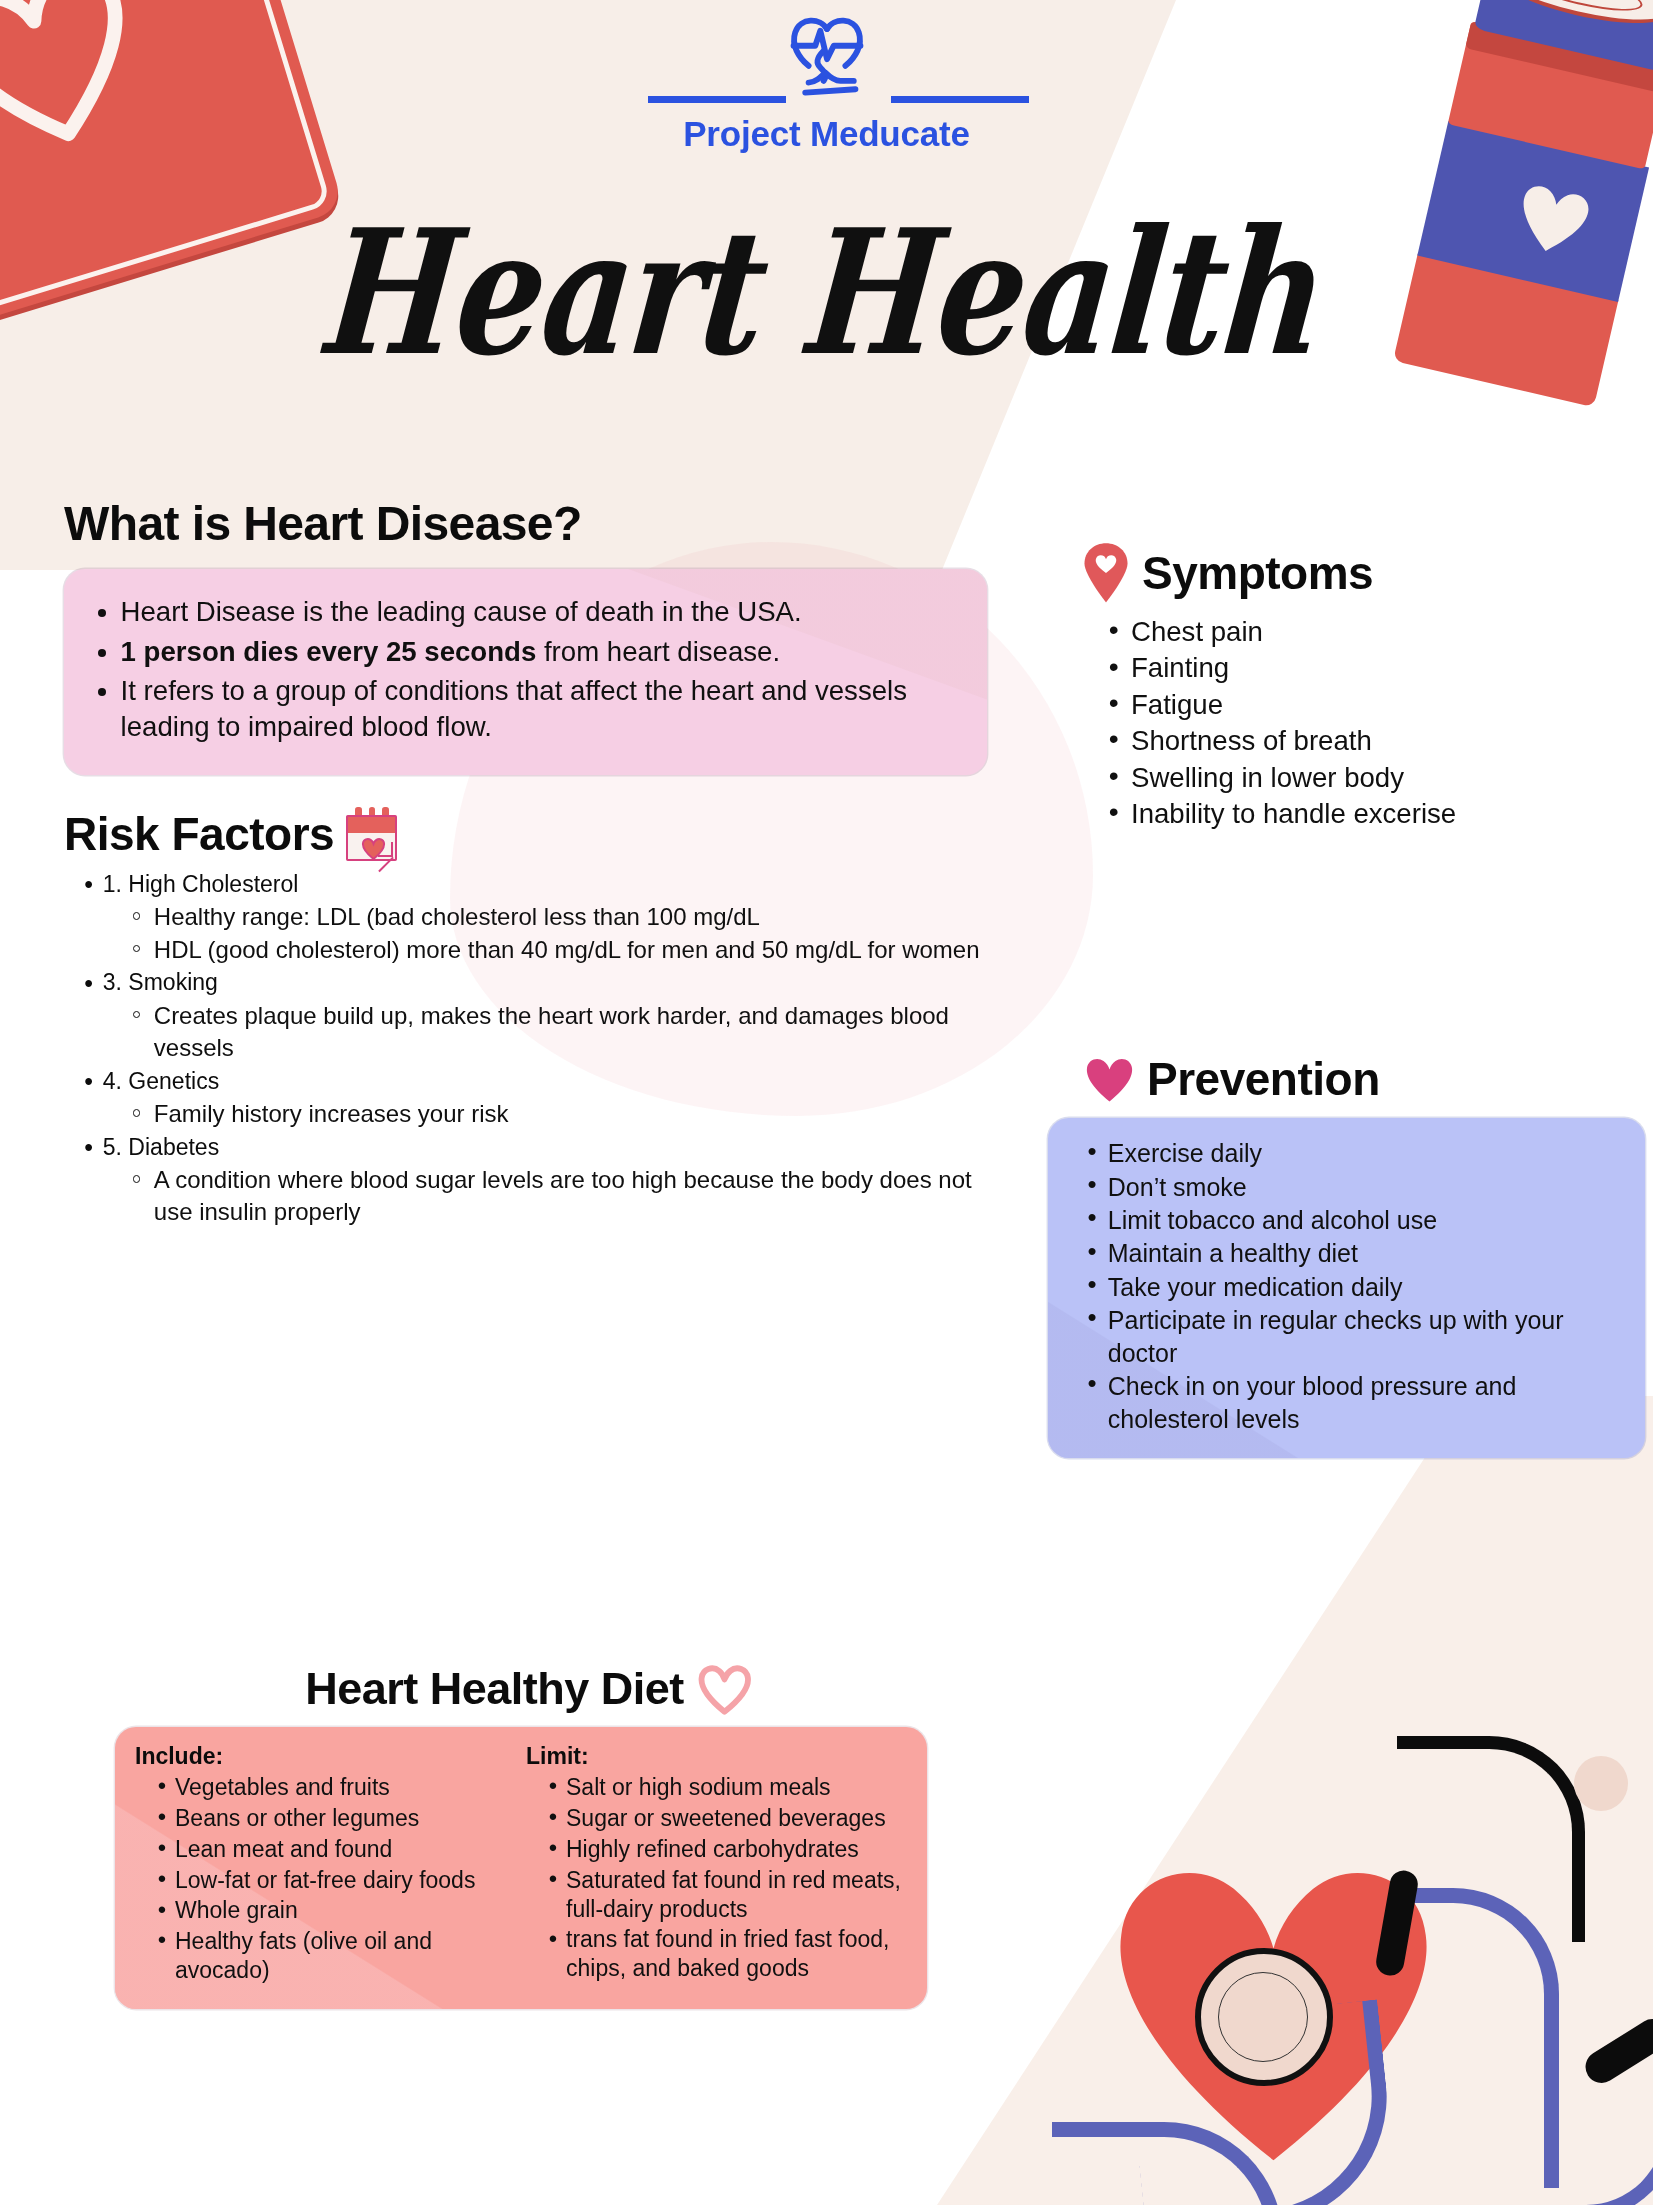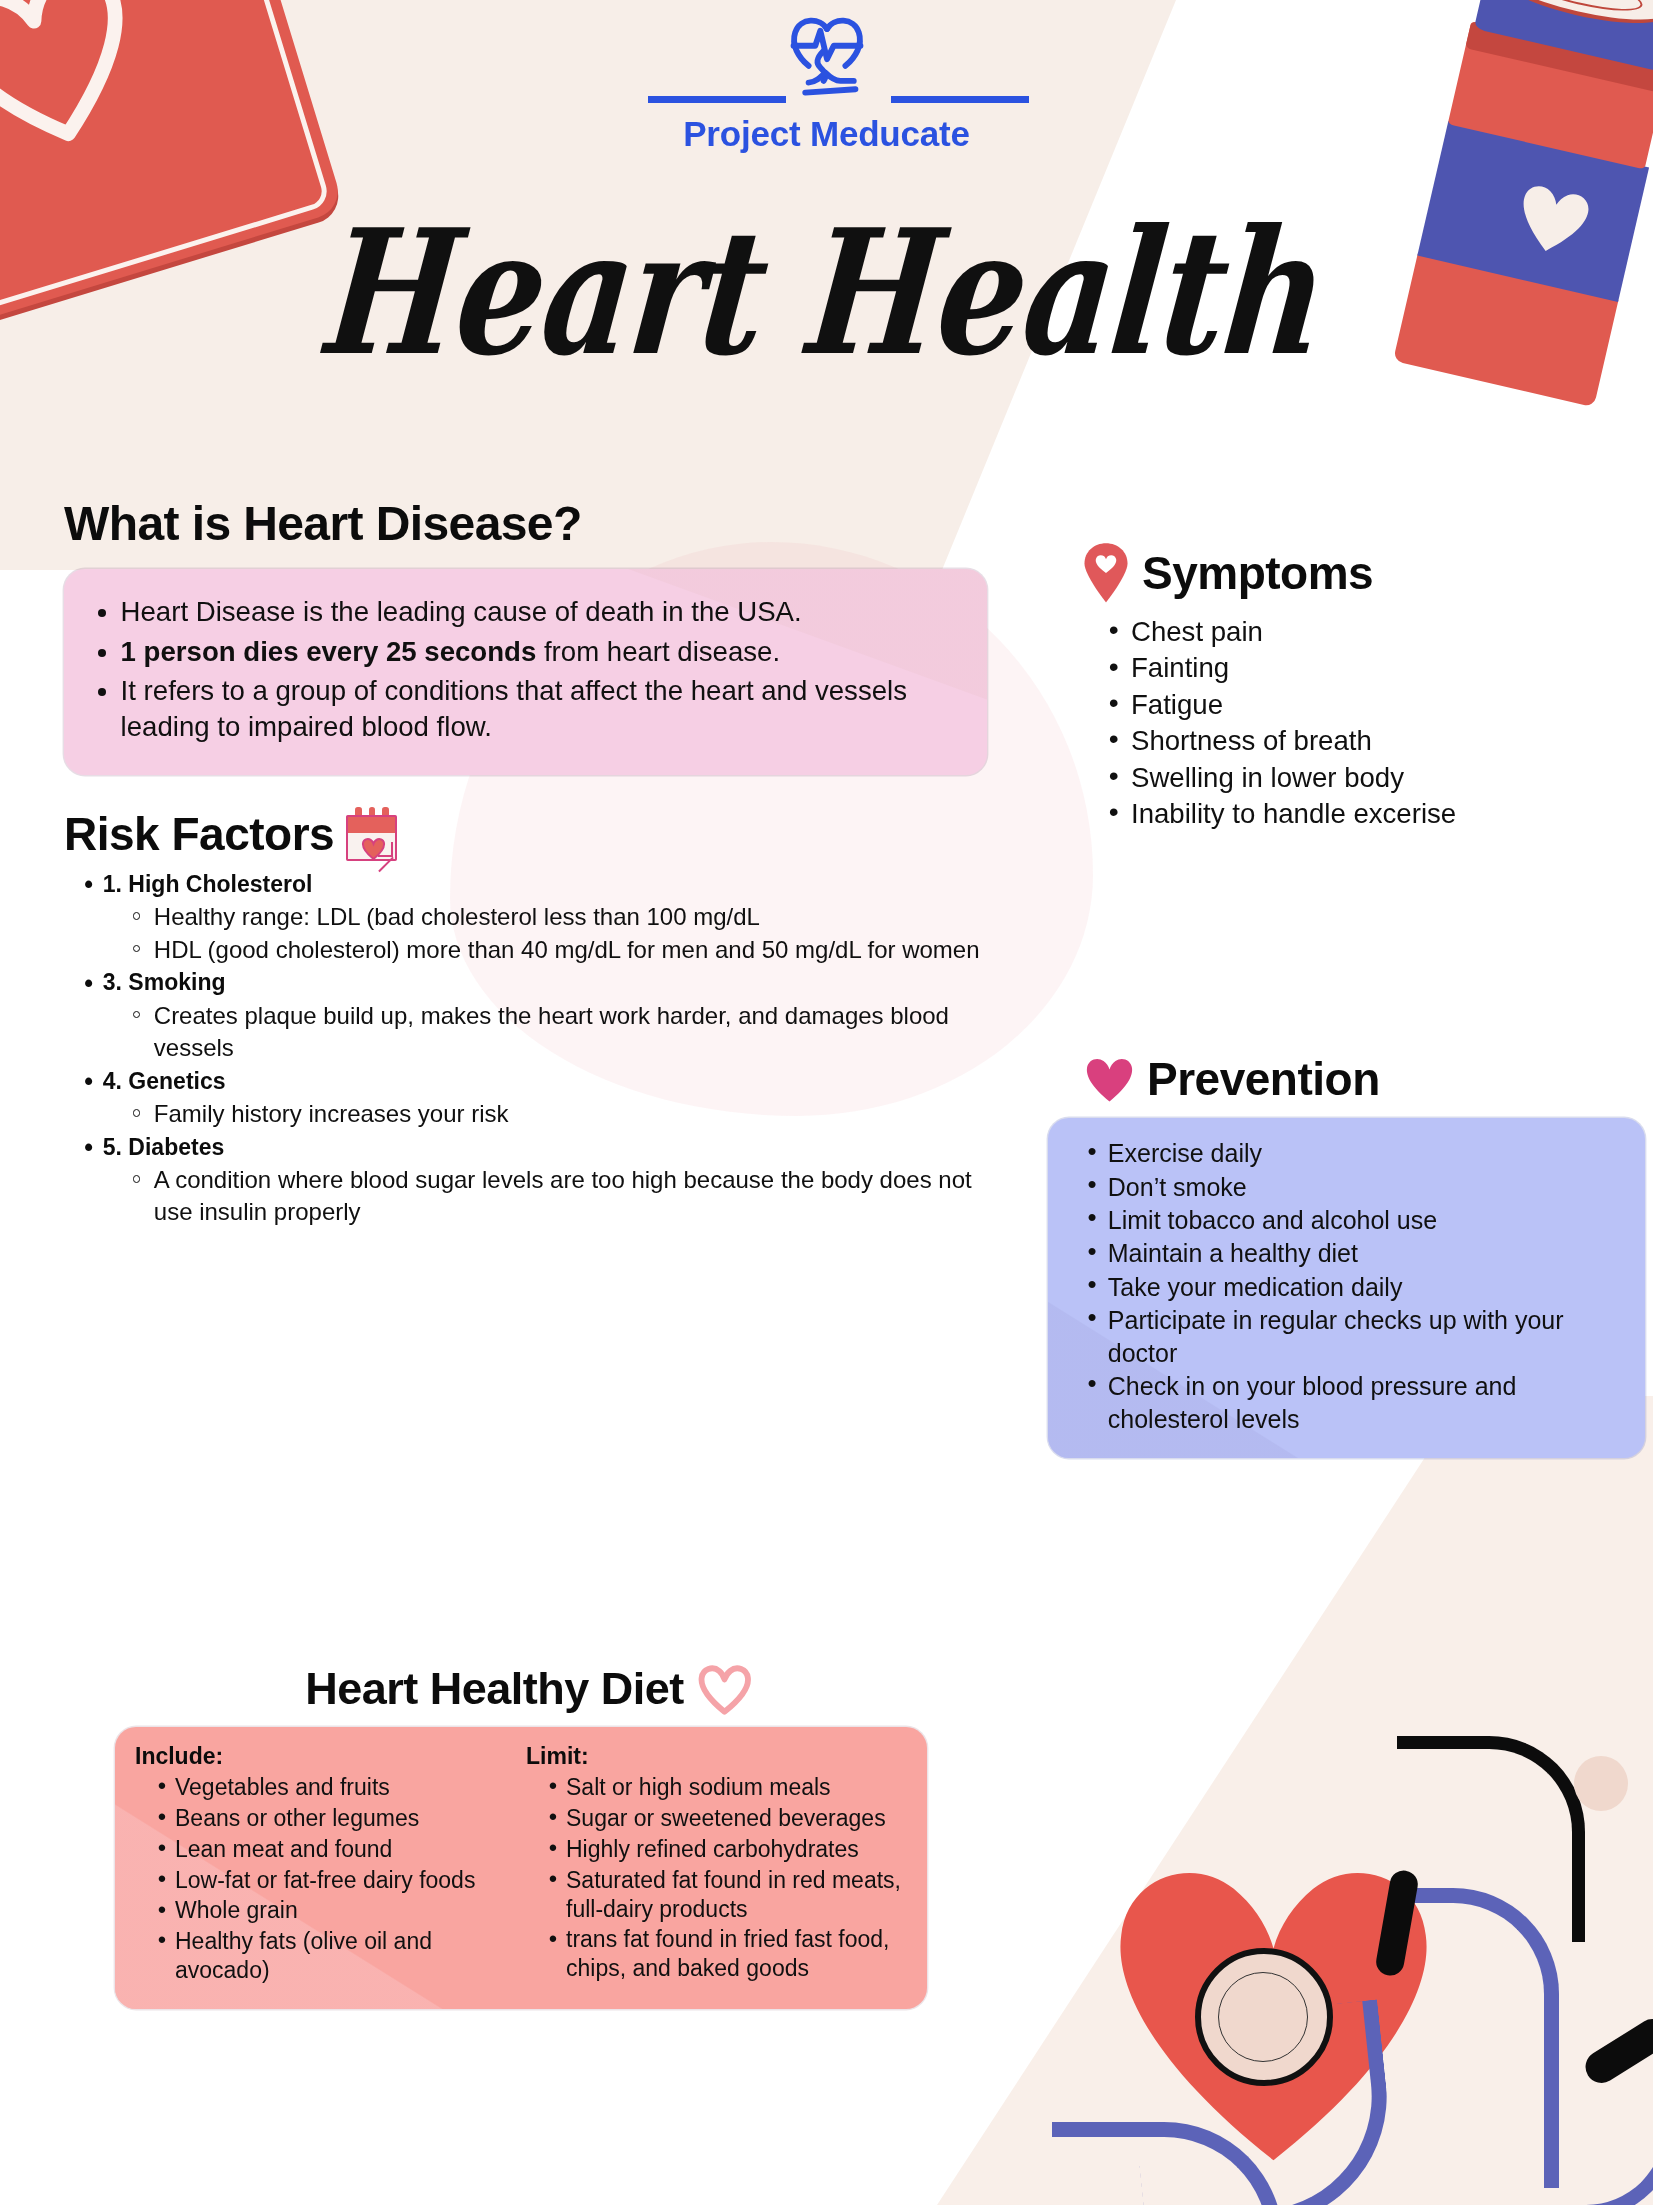--- a/index.html
+++ b/index.html
@@ -153,21 +153,21 @@
   .cal-icon{position:relative;width:51px;height:54px;display:inline-block;vertical-align:middle;}
   .cal-tab{position:absolute;top:0;width:6.4px;height:12px;background:#e4615c;border-radius:2.8px;}
   .cal-body{position:absolute;left:0;top:8.3px;width:51px;height:46px;border:2.8px solid #d6417f;background:#f9f2ef;box-sizing:border-box;border-radius:1.8px;}
   .cal-bar{position:absolute;left:0;top:0;width:100%;height:15.6px;background:#e4615c;}
   .cal-heart{position:absolute;left:13px;top:20px;width:25px;height:23px;}
   .cal-fold{position:absolute;right:1.8px;bottom:1.8px;width:13.8px;height:13.8px;border:2.3px solid #d6417f;border-left:none;border-top:none;transform:rotate(0deg);}
   .cal-fold-line{position:absolute;right:0.9px;bottom:0.9px;width:20px;height:2.3px;background:#d6417f;transform:rotate(-45deg);transform-origin:right bottom;}
 
   ol.risk{list-style:none;margin:0;padding-left:13.8px;}
   ol.risk > li{margin-bottom:1.8px;}
-  .risk-title{font-size:23px;font-weight:bold;color:#0c0c0c;position:relative;padding-left:25px;line-height:1.36;}
+  .risk-title{font-size:23px;font-weight:normal;color:#0c0c0c;position:relative;padding-left:25px;line-height:1.36;}
   .risk-title::before{content:"•";position:absolute;left:6.4px;top:-1.8px;font-size:25px;}
   ul.sub{list-style:none;margin:0.9px 0 0.9px 0;padding-left:53px;}
   ul.sub > li{font-size:24px;line-height:1.34;color:#101010;position:relative;padding-left:23px;}
   ul.sub > li::before{
     content:"";position:absolute;left:1.8px;top:11px;width:7.8px;height:7.8px;
     border:1.8px solid #101010;border-radius:50%;box-sizing:border-box;
   }
 
   
   #diet-sec{position:absolute;left:115px;top:1663px;width:827px;z-index:4;}

